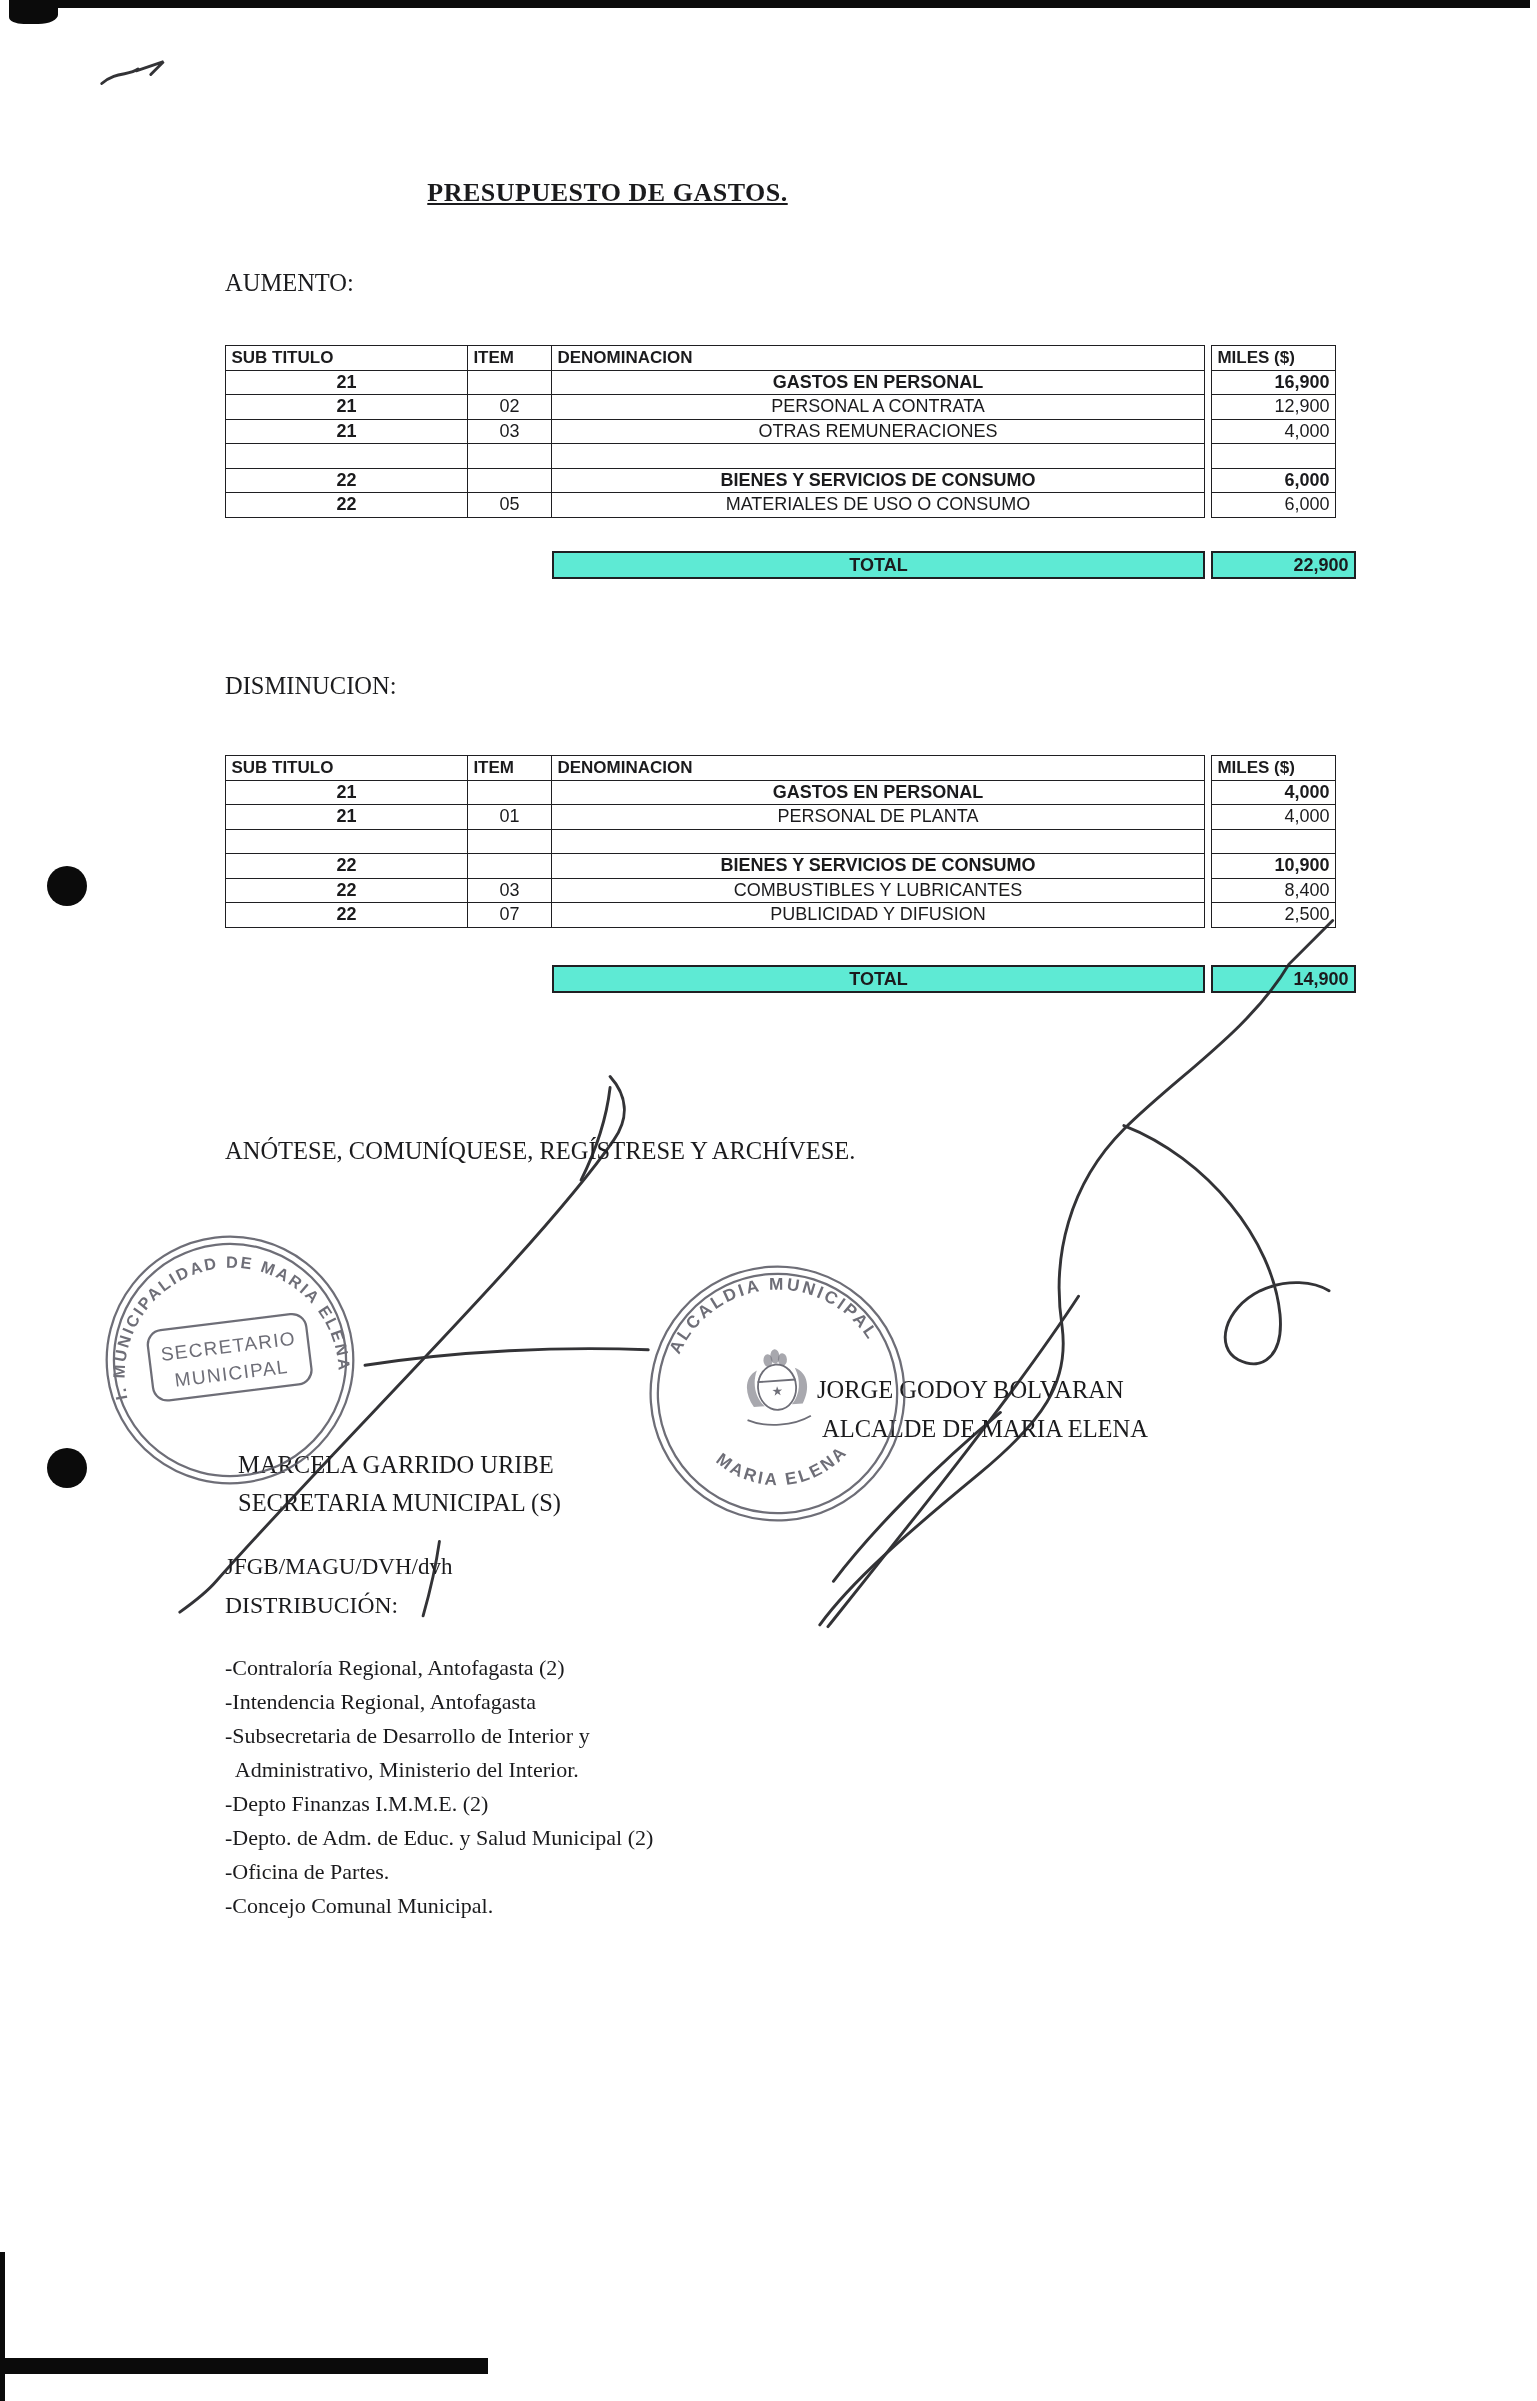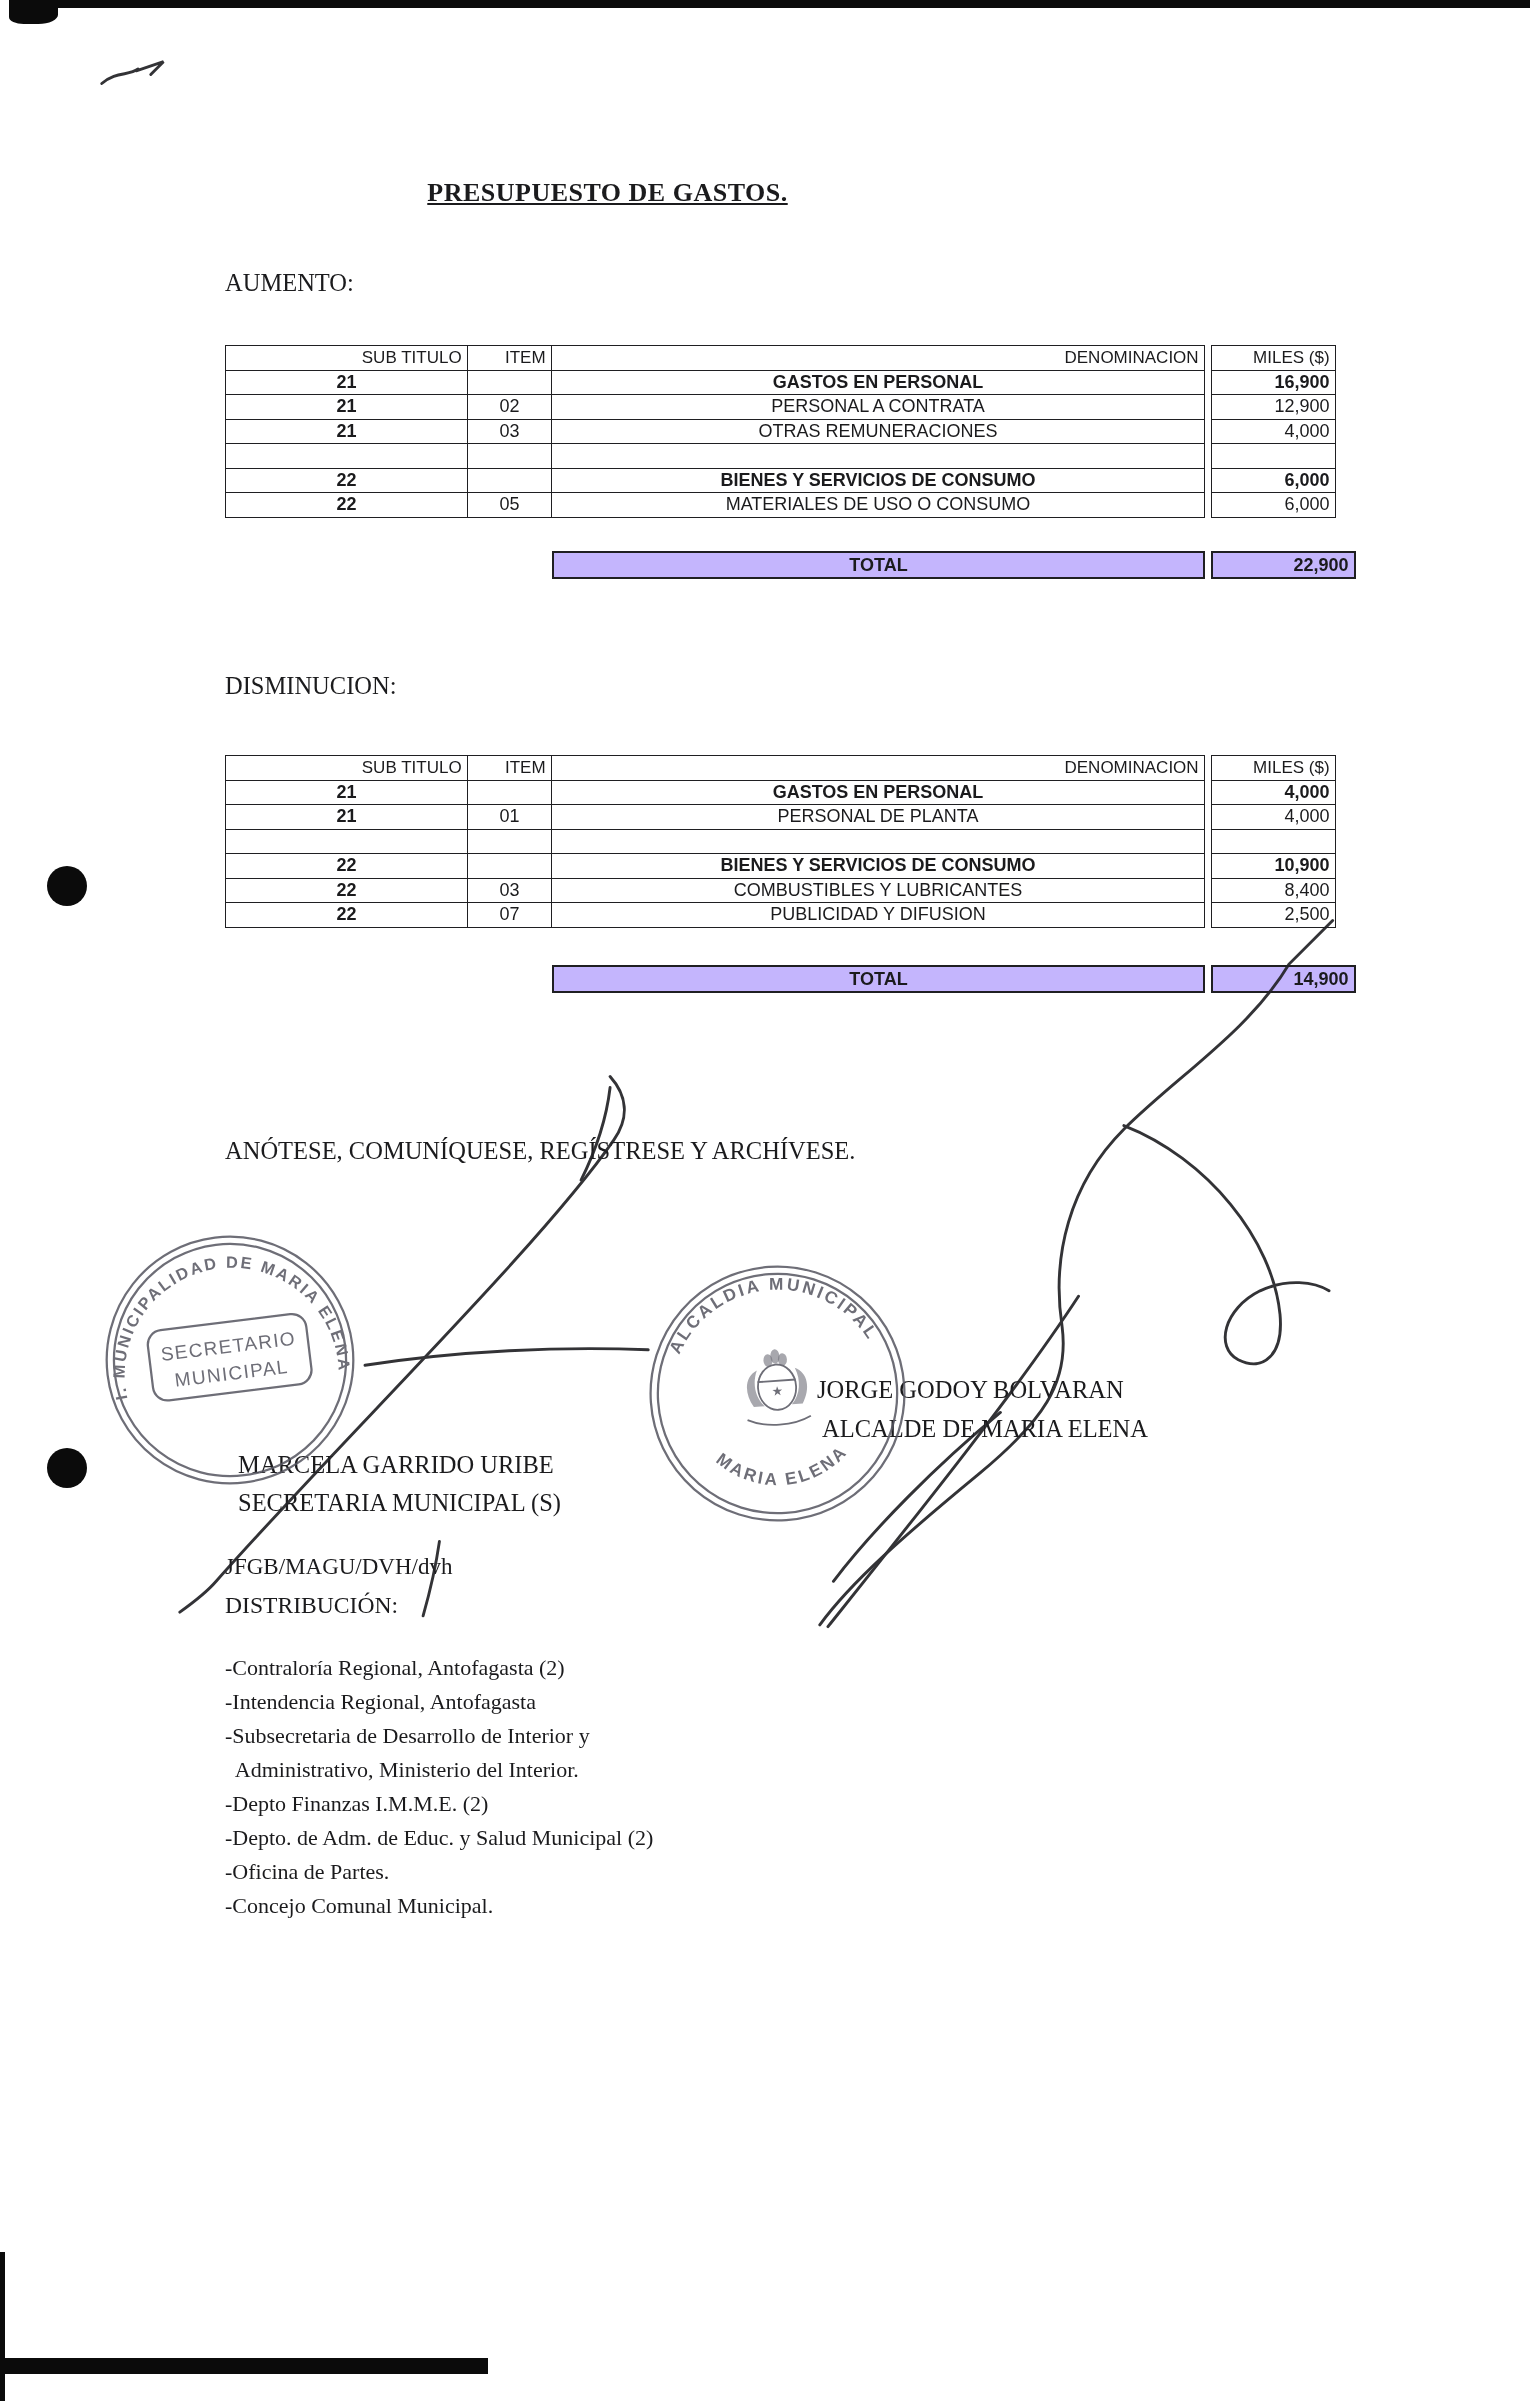--- a/index.html
+++ b/index.html
@@ -26,37 +26,37 @@
   .closing-line{position:absolute;left:225px;top:1137px;font-size:24.5px}
 
   
   .main-tbl,.miles-tbl{position:absolute;border-collapse:collapse;table-layout:fixed;
         font-family:"Liberation Sans",sans-serif;z-index:2}
   .main-tbl{width:980px}
   .miles-tbl{width:125px}
   .main-tbl th,.main-tbl td,.miles-tbl th,.miles-tbl td{
         border:1.8px solid #1f1f22;height:24.5px;font-size:18px;padding:0 5.4px;
         white-space:nowrap;overflow:hidden}
-  .main-tbl th,.miles-tbl th{font-size:17px;font-weight:normal;text-align:right}
+  .main-tbl th,.miles-tbl th{font-size:17px;font-weight:bold;text-align:left}
   .main-tbl th:nth-child(1){width:242px}
   .main-tbl th:nth-child(2){width:84px}
   .main-tbl th:nth-child(3){width:653px}
   .c-sub{text-align:center;font-weight:bold}
   .c-item{text-align:center}
   .c-den{text-align:center}
   .c-miles{text-align:right}
   .b{font-weight:bold}
   .tbl-aumento-main{left:225px;top:345px}
   .tbl-aumento-miles{left:1211px;top:345px}
   .tbl-dism-main{left:225px;top:755px}
   .tbl-dism-miles{left:1211px;top:755px}
 
   .total-label,.total-value{position:absolute;height:28px;border:2.7px solid #1f1f22;
         display:flex;align-items:center;font-family:"Liberation Sans",sans-serif;
-        font-weight:bold;font-size:18px;z-index:2;background:#c4b5fd}
+        font-weight:bold;font-size:18px;z-index:2;background:#5eead4}
   .total-label{width:653px;justify-content:center}
   .total-value{width:145px;justify-content:flex-end;padding-right:5.4px}
   .tot-aum-l{left:552px;top:551px}
   .tot-aum-v{left:1211px;top:551px}
   .tot-dis-l{left:552px;top:965px}
   .tot-dis-v{left:1211px;top:965px}
 
   
   .sign-text{position:absolute;font-size:24.5px;z-index:2}
   .mayor-name{left:817px;top:1376px}

